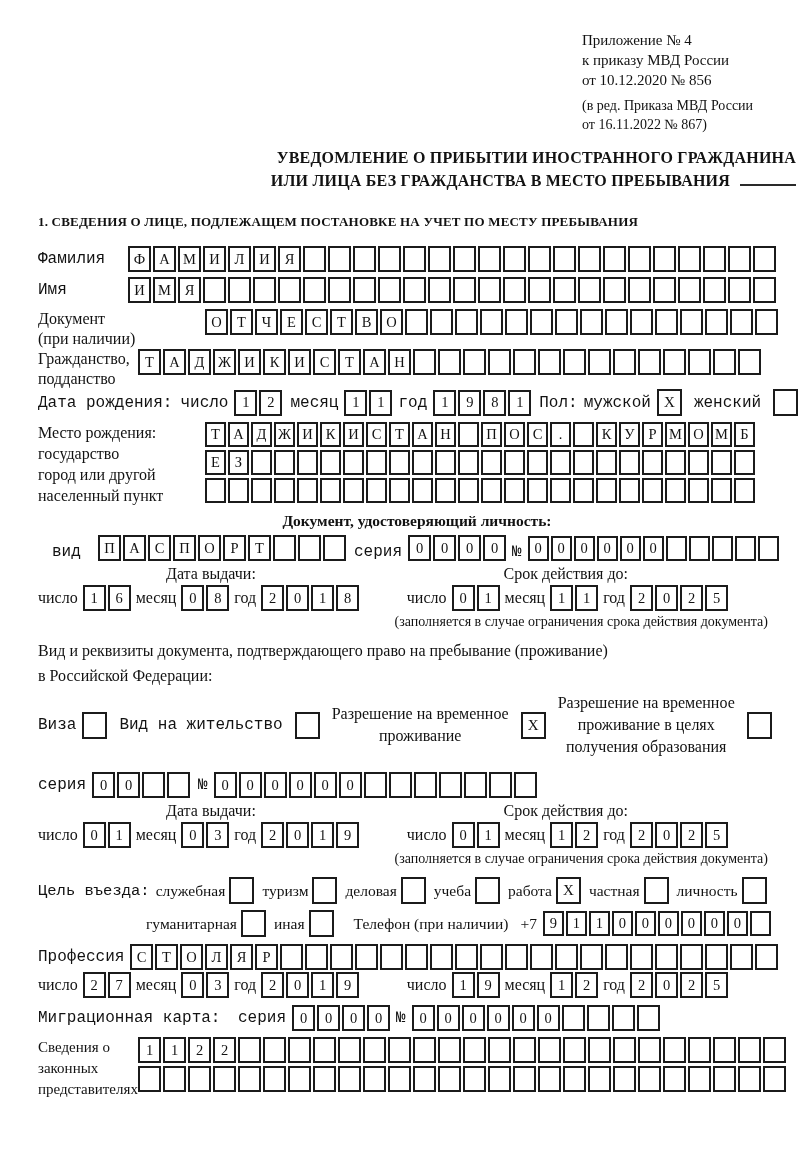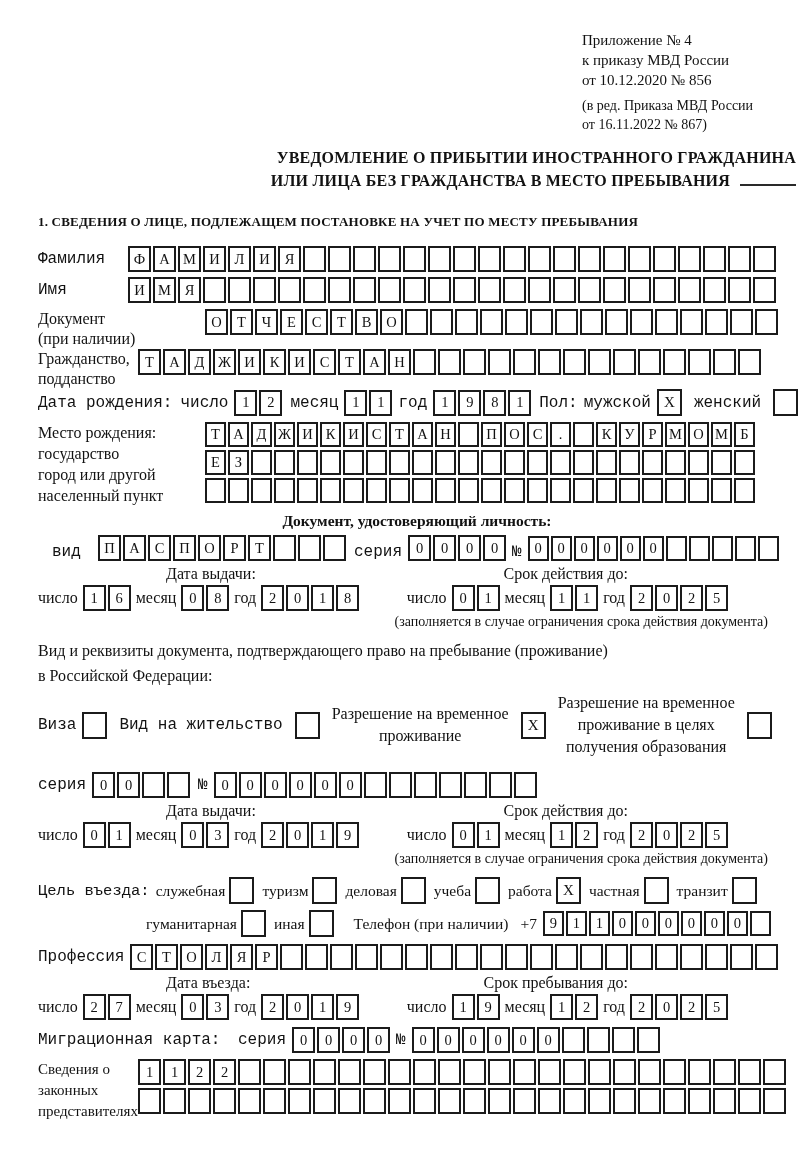--- a/index.html
+++ b/index.html
@@ -556,21 +556,21 @@
       </span>
     <span class="oi">
         <span>работа</span>
         <span class="cb">X</span>
       </span>
     <span class="oi">
         <span>частная</span>
         <span class="cb"></span>
       </span>
     <span class="oi" style="margin-right:0;">
-        <span>транзит</span>
+        <span>личность</span>
         <span class="cb"></span>
       </span>
   </div>
 
   <div class="purpose-row" style="margin-top:6px;">
     <span style="width:108px;"></span>
     <span class="oi">
         <span>гуманитарная</span>
         <span class="cb"></span>
       </span>
@@ -622,24 +622,20 @@
         <span class="cell"></span>
         <span class="cell"></span>
         <span class="cell"></span>
         <span class="cell"></span>
         <span class="cell"></span>
         <span class="cell"></span>
         <span class="cell"></span>
       </span>
   </div>
 
-  <div class="dhead">
-    <span>Дата въезда:</span>
-    <span>Срок пребывания до:</span>
-  </div>
   <div class="drow">
     <div class="dgrp">
       <span>число</span>
       <span class="cells">
           <span class="cell">2</span>
           <span class="cell">7</span>
         </span>
       <span>месяц</span>
       <span class="cells">
           <span class="cell">0</span>

